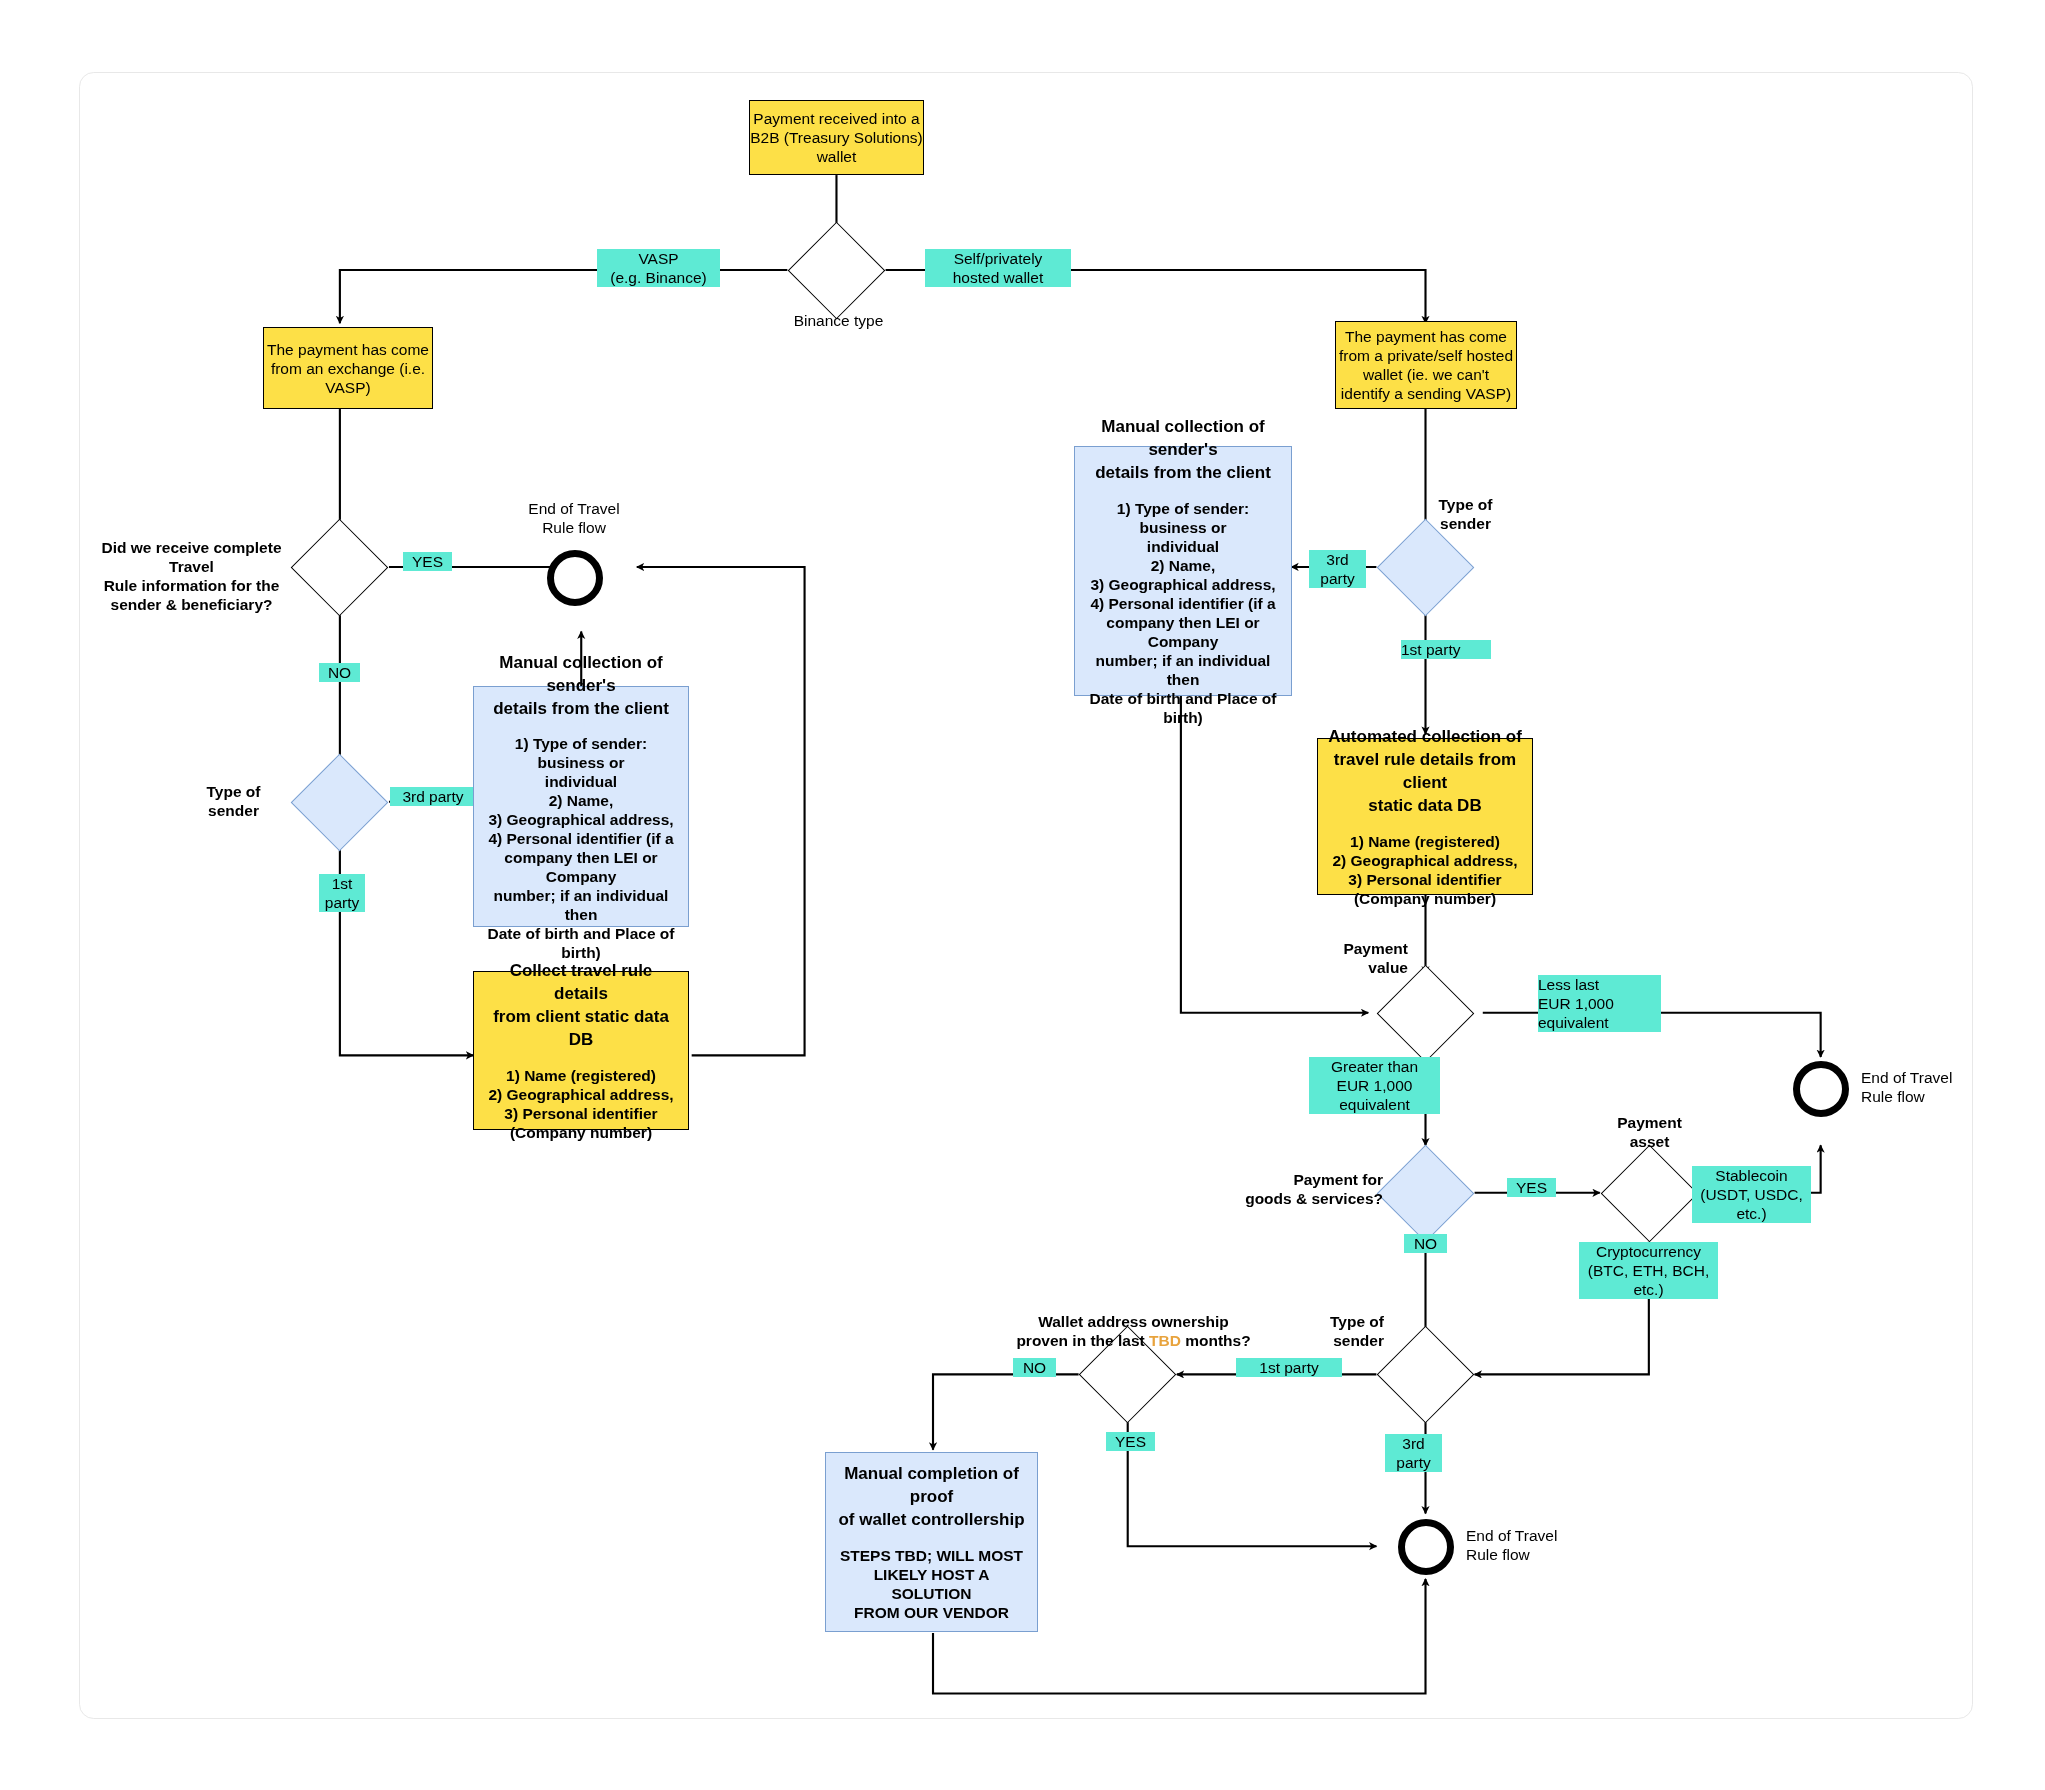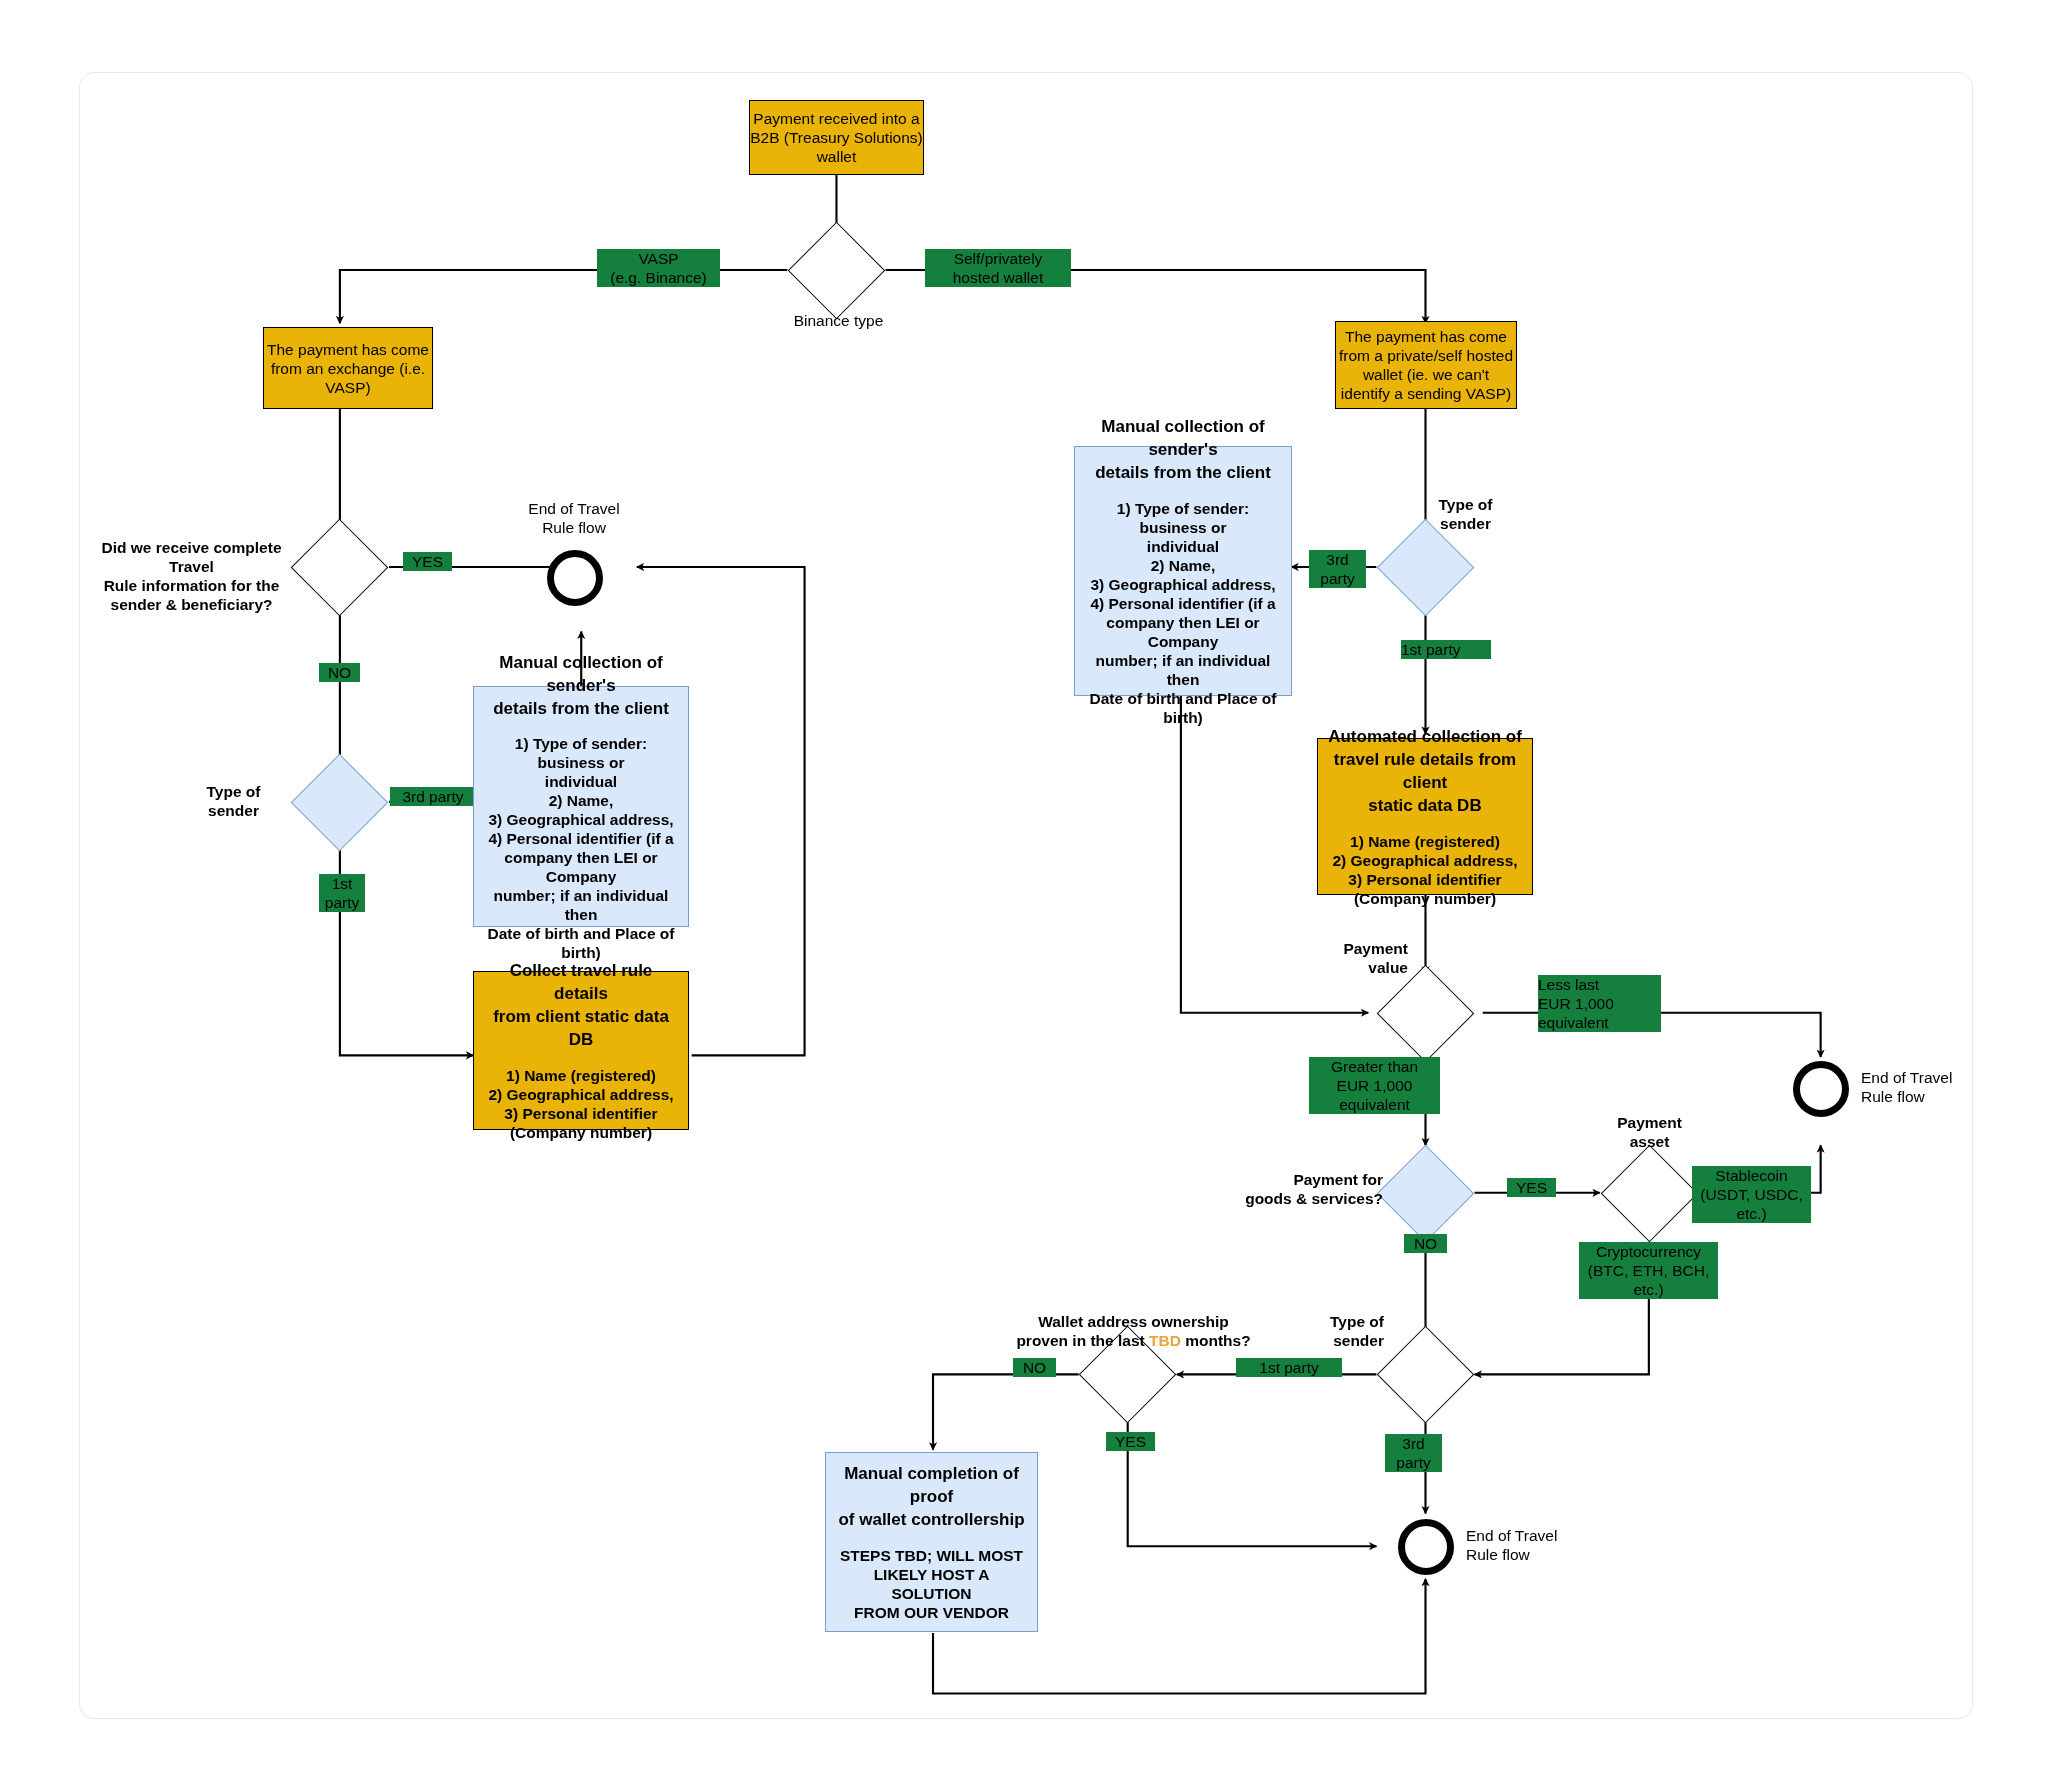--- a/index.html
+++ b/index.html
@@ -1,32 +1,32 @@
 <!DOCTYPE html>
 <html style="font-size:13px"><head>
 <meta charset="utf-8">
 <style>
   html,body{margin:0;padding:0;background:#ffffff;}
   body{font-family:"Liberation Sans",sans-serif;}
   #canvas{position:relative;width:2046px;height:1790px;background:#ffffff;overflow:hidden;}
   #frame{position:absolute;left:79px;top:72px;width:1892px;height:1645px;border:1.6px solid #e8e8e8;border-radius:14.7px;background:#fff;}
   svg#wires{position:absolute;left:0;top:0;width:2046px;height:1790px;}
   .node{position:absolute;box-sizing:border-box;}
-  .box{border:1.6px solid #000;background:#eab308;display:flex;flex-direction:column;align-items:center;justify-content:center;text-align:center;}
+  .box{border:1.6px solid #000;background:#fde047;display:flex;flex-direction:column;align-items:center;justify-content:center;text-align:center;}
   .box.blue{background:#dae8fc;border:1.6px solid #7a9fd0;}
   .box .t{font-size:15.5px;line-height:19px;color:#000;}
   .box .h{font-weight:bold;font-size:17px;line-height:23px;color:#000;}
   .box .body{font-size:15.5px;line-height:19px;color:#000;margin-top:14.7px;font-weight:bold;}
   .dia{position:absolute;}
   .dia i{display:block;width:100%;height:100%;background:#fff;border:1.6px solid #000;box-sizing:border-box;transform:rotate(45deg);}
   .dia.blue i{background:#dae8fc;border-color:#7a9fd0;}
   .endnode{position:absolute;border:7.4px solid #000;border-radius:50%;background:#fff;box-sizing:border-box;}
   .lbl{position:absolute;font-size:15.5px;line-height:19px;color:#000;text-align:center;white-space:pre-line;}
   .lbl.b{font-weight:bold;}
-  .lbl.wht{background:#15803d;}
+  .lbl.wht{background:#5eead4;}
   .tbd{color:#e8a33d;}
 </style>
 </head>
 <body>
 
 <div id="canvas">
 
   <div id="frame"></div>
 
   <svg id="wires" xmlns="http://www.w3.org/2000/svg" viewBox="0 0 2500 2188" width="2046" height="1790">

